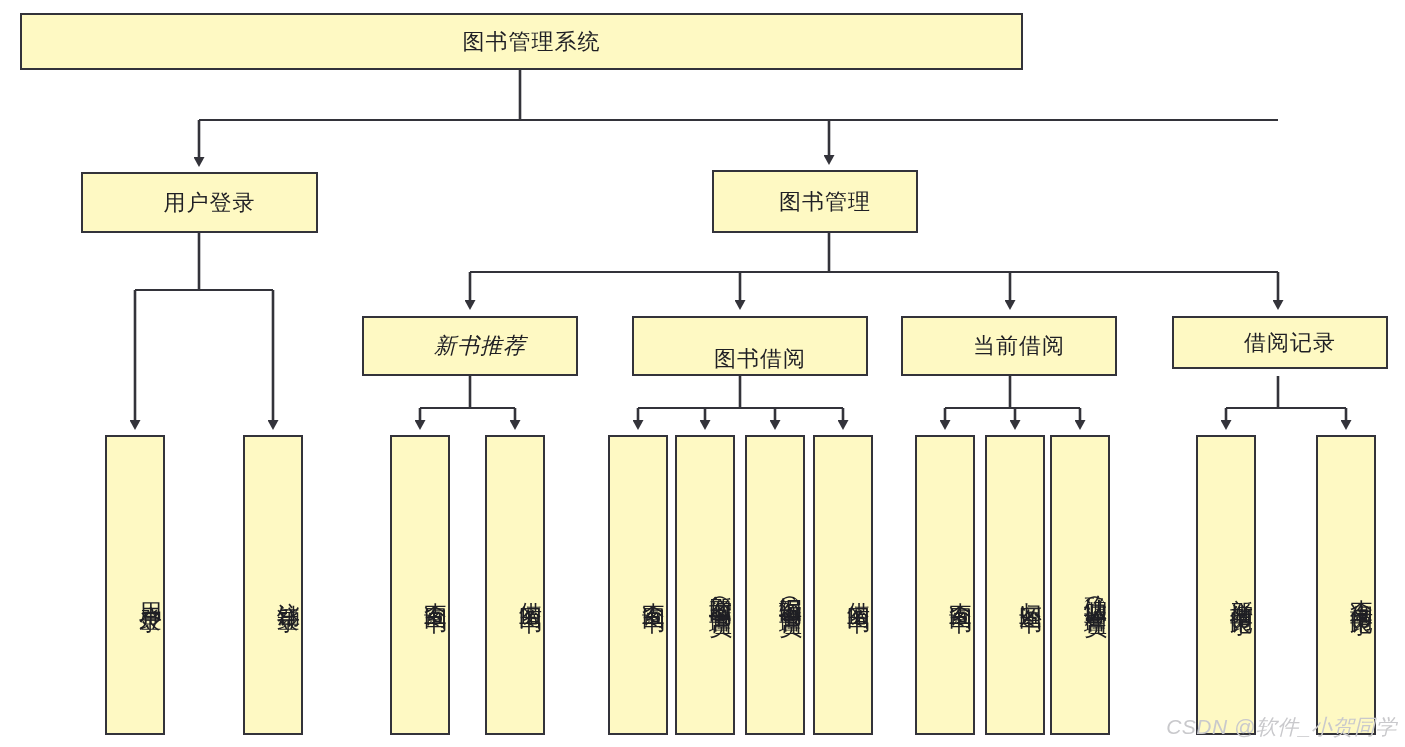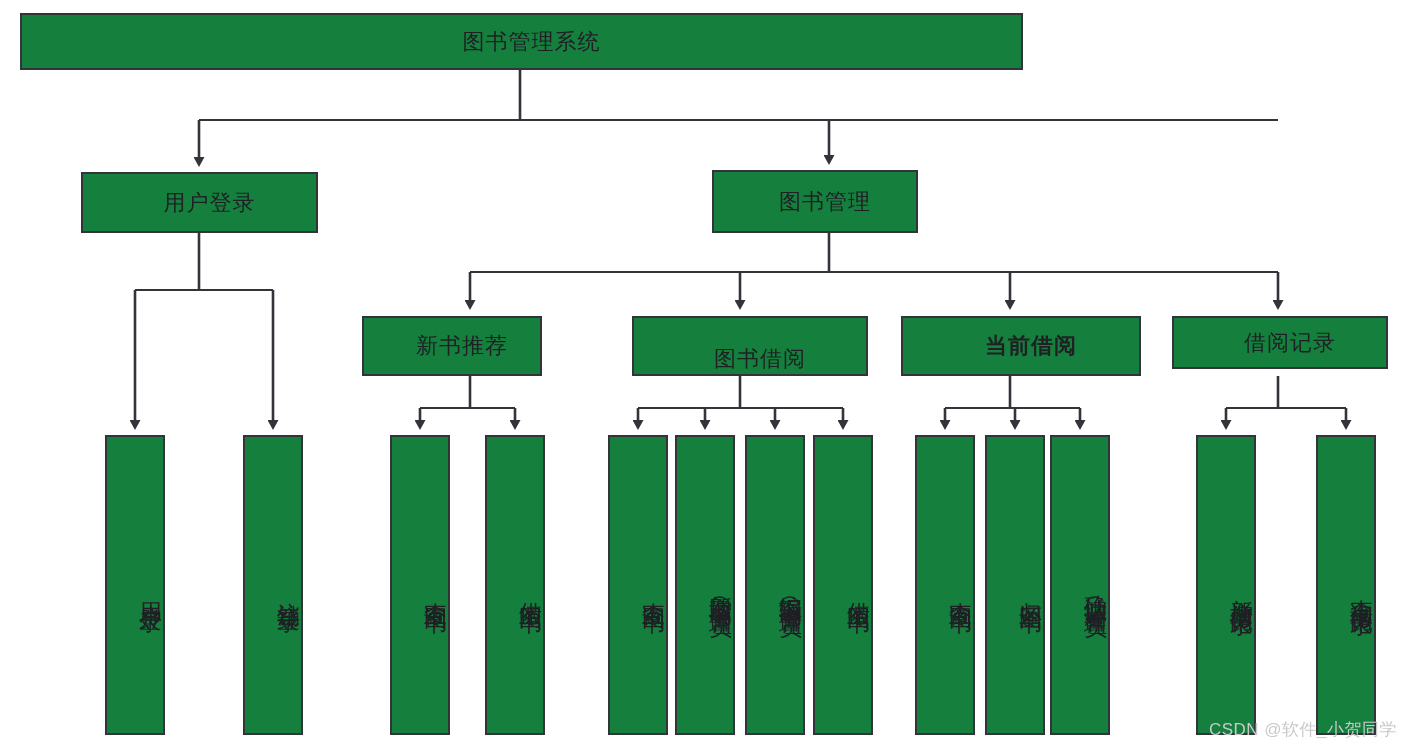--- a/index.html
+++ b/index.html
@@ -8,21 +8,21 @@
     width:1405px;height:747px;
     background:#ffffff;
     font-family:"Liberation Sans","DejaVu Sans",sans-serif;
     overflow:hidden;
     position:relative;
   }
   #diagram-root{position:absolute;left:0;top:0;width:1405px;height:747px;}
   svg#wires{position:absolute;left:0;top:0;width:1405px;height:747px;pointer-events:none;}
   .node{
     position:absolute;
-    background:#15803d;
+    background:#fef9c3;
     border:2.5px solid #33333a;
     box-sizing:border-box;
     display:flex;
     align-items:center;
     justify-content:center;
     color:#1f1f24;
     padding-left:20px;
   }
   .node.h-node{font-size:22px;letter-spacing:1px;}
   .node.v-node{
@@ -37,24 +37,25 @@
   }
   .node.v-node .vtxt{
     writing-mode:vertical-rl;
     text-orientation:upright;
     display:block;
     white-space:nowrap;
   }
   #watermark{
     position:absolute;
     right:8px;bottom:6px;
-    font-size:17px;
+    font-size:21px;
     color:#c9c9cc;
     letter-spacing:0.5px;
     white-space:nowrap;
+    font-style:italic;
   }
 </style>
 </head>
 <body>
 
 <div id="diagram-root">
 
   <svg id="wires" viewBox="0 0 1405 747">
     <defs>
       <marker id="arrow" markerWidth="10" markerHeight="11" refX="1" refY="5.5" orient="auto" markerUnits="userSpaceOnUse">
@@ -109,27 +110,27 @@
     <span>图书管理系统</span>
   </div>
 
   <div class="node h-node" style="left:81px;top:172px;width:237px;height:61px;">
     <span>用户登录</span>
   </div>
   <div class="node h-node" style="left:712px;top:170px;width:206px;height:63px;">
     <span>图书管理</span>
   </div>
 
-  <div class="node h-node" style="left:362px;top:316px;width:180px;height:60px;">
+  <div class="node h-node" style="left:362px;top:316px;width:216px;height:60px;font-style:italic;">
     <span>新书推荐</span>
   </div>
   <div class="node h-node" style="left:632px;top:316px;width:236px;height:60px;align-items:flex-end;">
     <span>图书借阅</span>
   </div>
-  <div class="node h-node" style="left:901px;top:316px;width:240px;height:60px;font-weight:bold;">
+  <div class="node h-node" style="left:901px;top:316px;width:216px;height:60px;">
     <span>当前借阅</span>
   </div>
   <div class="node h-node" style="left:1172px;top:316px;width:216px;height:53px;">
     <span>借阅记录</span>
   </div>
 
   <div class="node v-node" style="left:105px;top:435px;width:60px;height:300px;">
     <span class="vtxt">用户登录</span>
   </div>
   <div class="node v-node" style="left:243px;top:435px;width:60px;height:300px;">

